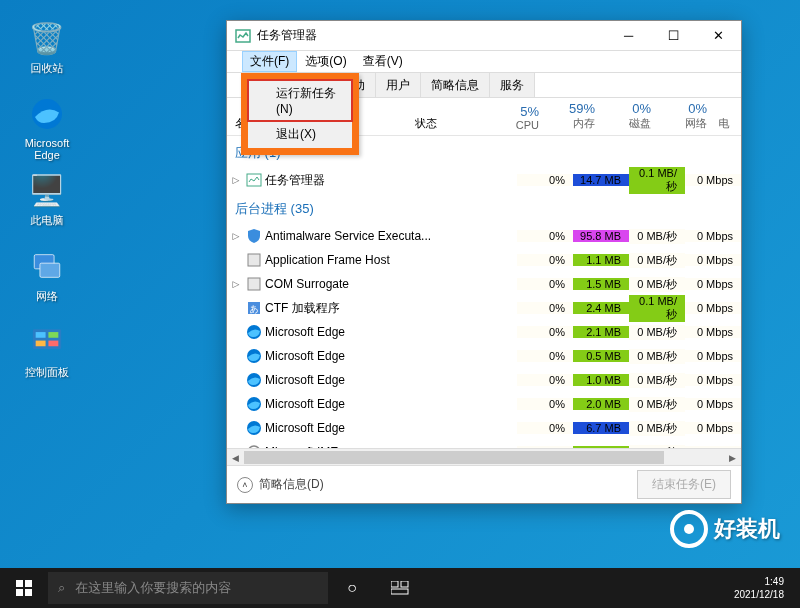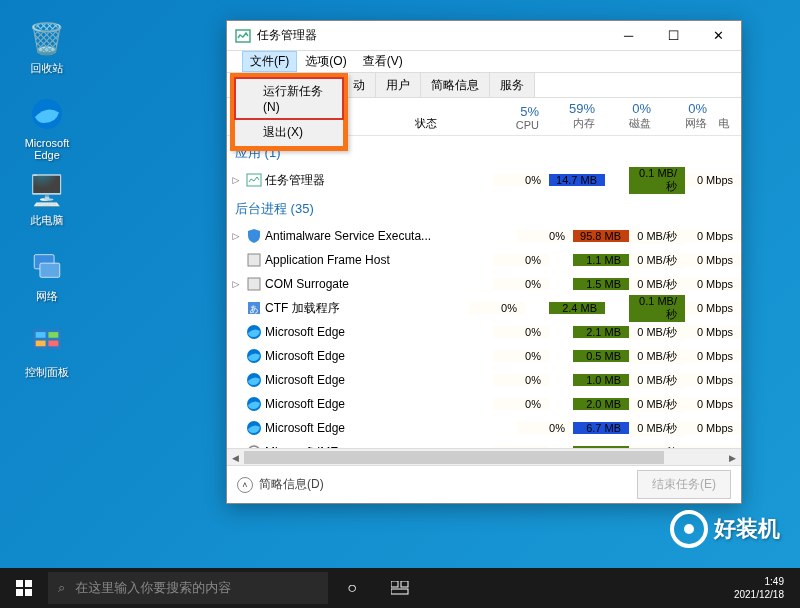--- a/index.html
+++ b/index.html
@@ -16,21 +16,21 @@
 .titlebar .app-icon { width: 16px; height: 16px; margin-right: 6px; }
 .titlebar .title { flex: 1; font-size: 12px; }
 .titlebar .win-btns { display: flex; }
 .titlebar .win-btn { width: 45px; height: 29px; display: flex; align-items: center; justify-content: center; font-size: 13px; font-family: "Segoe MDL2 Assets", sans-serif; cursor: pointer; }
 
 .menubar { height: 22px; display: flex; align-items: center; padding-left: 15px; font-size: 12px; border-bottom: 1px solid #ddd; position: relative; }
 .menubar .menu-item { padding: 2px 8px; cursor: pointer; }
 .menubar .menu-item.active { background: #cce8ff; border: 1px solid #99d1ff; padding: 1px 7px; }
 
 
-.dropdown { position: absolute; top: 22px; left: 3px; width: 118px; background: #f0f0f0; border: 5px solid #f97316; box-shadow: 2px 2px 4px rgba(0,0,0,0.2); z-index: 100; }
+.dropdown { position: absolute; top: 22px; left: 14px; width: 118px; background: #f0f0f0; border: 7px solid #f97316; box-shadow: 2px 2px 4px rgba(0,0,0,0.2); z-index: 100; }
 .dropdown-item { padding: 5px 10px 5px 28px; font-size: 12px; cursor: pointer; }
 .dropdown-item.highlighted { outline: 2px solid #d9342a; outline-offset: -1px; }
 
 .tabs { height: 26px; display: flex; align-items: flex-end; padding-left: 4px; border-bottom: 1px solid #ddd; font-size: 12px; margin-top: -1px; }
 .tabs .spacer { width: 118px; }
 .tab { padding: 4px 10px 3px; border: 1px solid #ddd; border-bottom: none; margin-right: -1px; background: #f0f0f0; cursor: pointer; }
 .tab.partial { border-left: none; padding-left: 4px; }
 
 .table-header { display: flex; height: 38px; border-bottom: 1px solid #e5e5e5; font-size: 11px; align-items: flex-end; padding-bottom: 4px; }
 .table-header .col-name { width: 188px; padding-left: 8px; }
@@ -41,23 +41,23 @@
 .table-header .col-extra { width: 18px; text-align: center; color: #666; }
 
 .table-body { flex: 1; overflow-y: auto; overflow-x: hidden; font-size: 12px; }
 .group-header { padding: 8px 0 6px 8px; color: #1a6fb8; font-size: 13px; }
 .row { display: flex; height: 24px; align-items: center; cursor: pointer; }
 .row .expand { width: 18px; text-align: center; color: #666; font-size: 9px; }
 .row .proc-icon { width: 18px; height: 16px; display: flex; align-items: center; justify-content: center; font-size: 12px; }
 .row .proc-name { flex: 1; padding-left: 2px; white-space: nowrap; overflow: hidden; text-overflow: ellipsis; }
 .row .cell { width: 56px; text-align: right; padding-right: 8px; font-size: 11px; }
 .row .cell.heat-0 { background: #fffdf5; }
-.row .cell.heat-1 { background: #4d7c0f; margin-left: 24px; }
+.row .cell.heat-1 { background: #84cc16; }
 .row .cell.heat-2 { background: #1d4ed8; }
-.row .cell.heat-4 { background: #c2410c; }
+.row .cell.heat-4 { background: #d946ef; }
 
 .hscroll { height: 17px; background: #f0f0f0; border-top: 1px solid #ddd; position: relative; }
 .hscroll .thumb { position: absolute; left: 17px; top: 2px; height: 13px; width: 420px; background: #cdcdcd; }
 .hscroll .arrow { position: absolute; top: 0; width: 17px; height: 17px; display: flex; align-items: center; justify-content: center; font-size: 9px; color: #666; }
 .hscroll .arrow.left { left: 0; }
 .hscroll .arrow.right { right: 0; }
 
 .footer { height: 38px; border-top: 1px solid #ddd; display: flex; align-items: center; padding: 0 10px; font-size: 12px; }
 .footer .less { display: flex; align-items: center; cursor: pointer; color: #444; }
 .footer .less .circ { width: 16px; height: 16px; border: 1px solid #888; border-radius: 50%; display: flex; align-items: center; justify-content: center; font-size: 9px; margin-right: 6px; }

